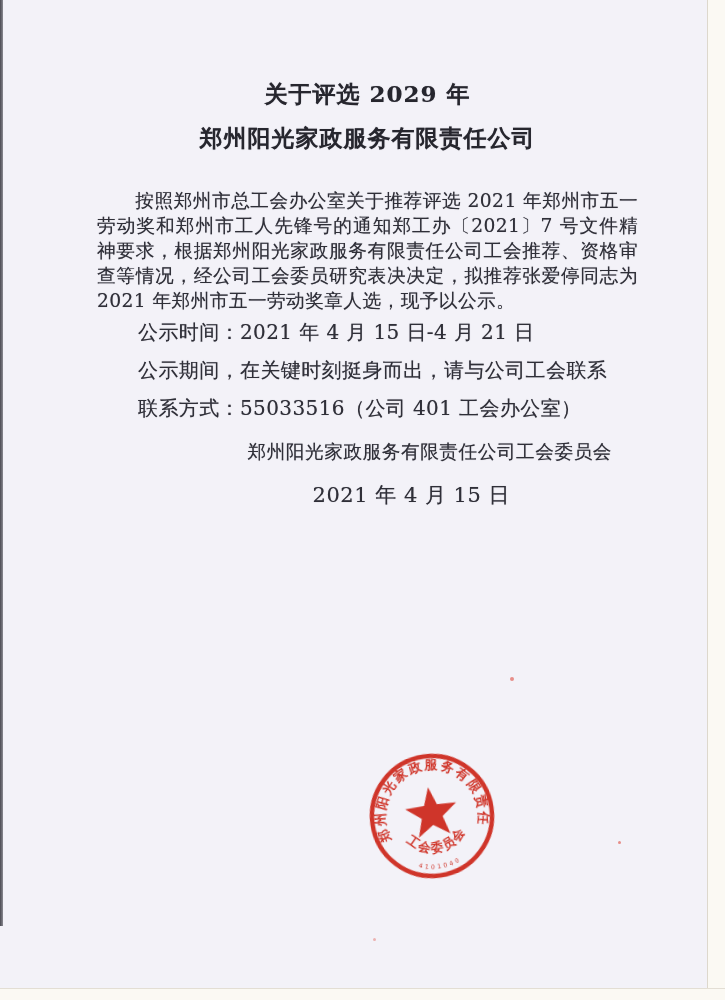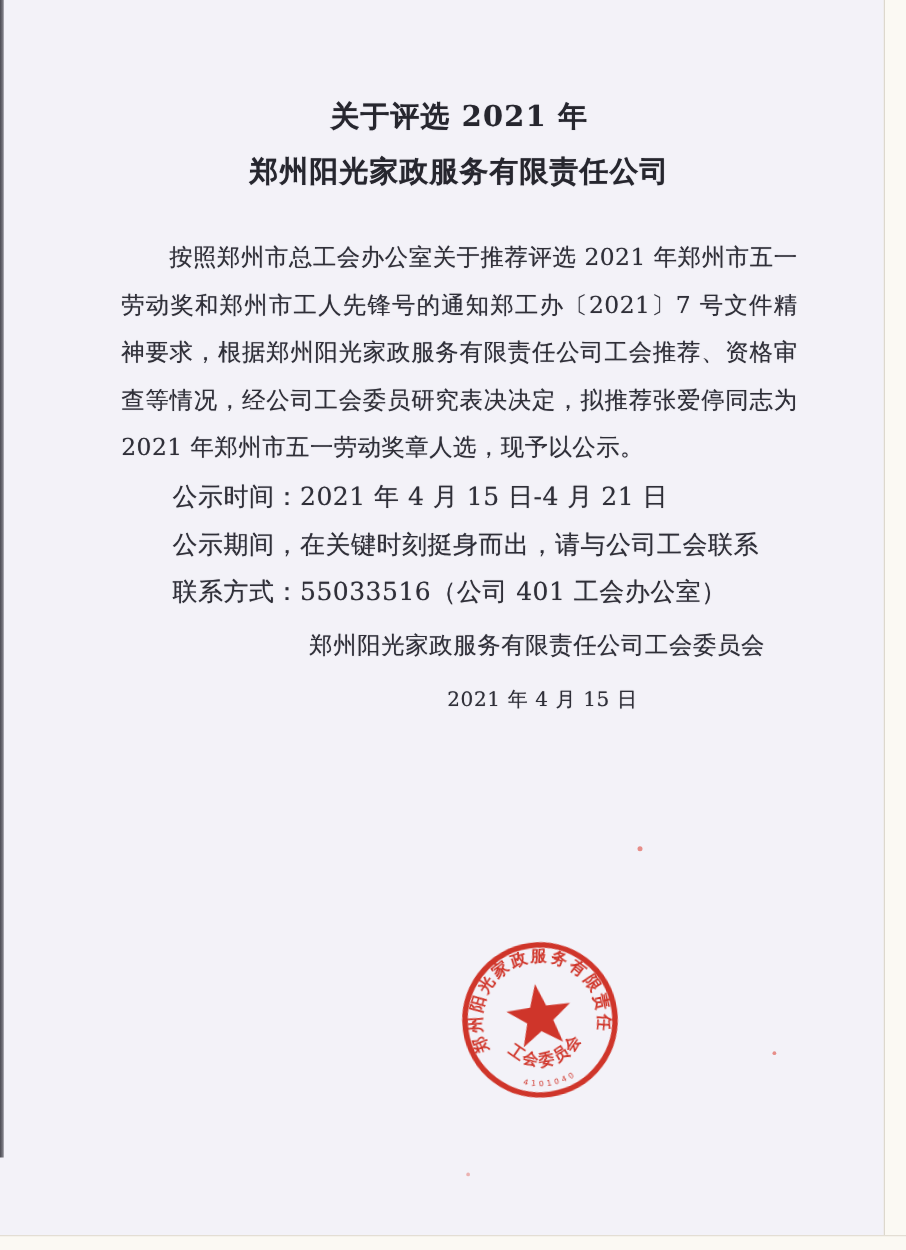--- a/index.html
+++ b/index.html
@@ -33,34 +33,34 @@
     text-shadow:0 0 0.7px rgba(47,47,58,0.55);
   }
   .title{
     font-size:23px;font-weight:bold;
     text-align:center;line-height:44px;
     color:#26262e;margin:0;
     letter-spacing:1px;
   }
   .title.second{margin-bottom:28px;}
   .para{
-    font-size:18.7px;line-height:38px;
+    font-size:18.7px;line-height:25px;
     text-align:justify;text-indent:2.05em;
     margin:0;letter-spacing:0.4px;
   }
   .infoline{
     font-size:20px;line-height:38px;
     text-indent:2.05em;margin:0;letter-spacing:0.4px;
   }
   .sig{
     font-size:18.7px;line-height:38px;margin:6px 0 0 0;
     text-align:right;padding-right:26px;letter-spacing:0.5px;
   }
   .datesig{
-    font-size:16px;line-height:38px;margin:5px 0 0 0;
+    font-size:21px;line-height:38px;margin:5px 0 0 0;
     text-align:right;padding-right:128px;letter-spacing:0.5px;
   }
   .seal{
     position:absolute;left:366px;top:750px;width:132px;height:132px;
     mix-blend-mode:multiply;opacity:0.93;
     transform:rotate(-8deg);
     filter:blur(0.2px);
   }
   .seal svg{width:100%;height:100%;}
   .seal .ring-text{font-size:13px;letter-spacing:2.2px;font-weight:bold;font-family:"DejaVu Serif","Liberation Serif",serif;}
@@ -74,21 +74,21 @@
 </head>
 <body>
 
 <div class="page">
 
   <div class="edge-left"></div>
   <div class="edge-right"></div>
   <div class="edge-bottom"></div>
 
   <div class="doc">
-    <h1 class="title">关于评选 2021 年</h1>
+    <h1 class="title">关于评选 2029 年</h1>
     <h1 class="title second">郑州阳光家政服务有限责任公司</h1>
 
     <p class="para">按照郑州市总工会办公室关于推荐评选 2021 年郑州市五一劳动奖和郑州市工人先锋号的通知郑工办〔2021〕7 号文件精神要求，根据郑州阳光家政服务有限责任公司工会推荐、资格审查等情况，经公司工会委员研究表决决定，拟推荐张爱停同志为 2021 年郑州市五一劳动奖章人选，现予以公示。</p>
 
     <p class="infoline">公示时间：2021 年 4 月 15 日-4 月 21 日</p>
     <p class="infoline">公示期间，在关键时刻挺身而出，请与公司工会联系</p>
     <p class="infoline">联系方式：55033516（公司 401 工会办公室）</p>
 
     <p class="sig">郑州阳光家政服务有限责任公司工会委员会</p>
     <p class="datesig">2021 年 4 月 15 日</p>

